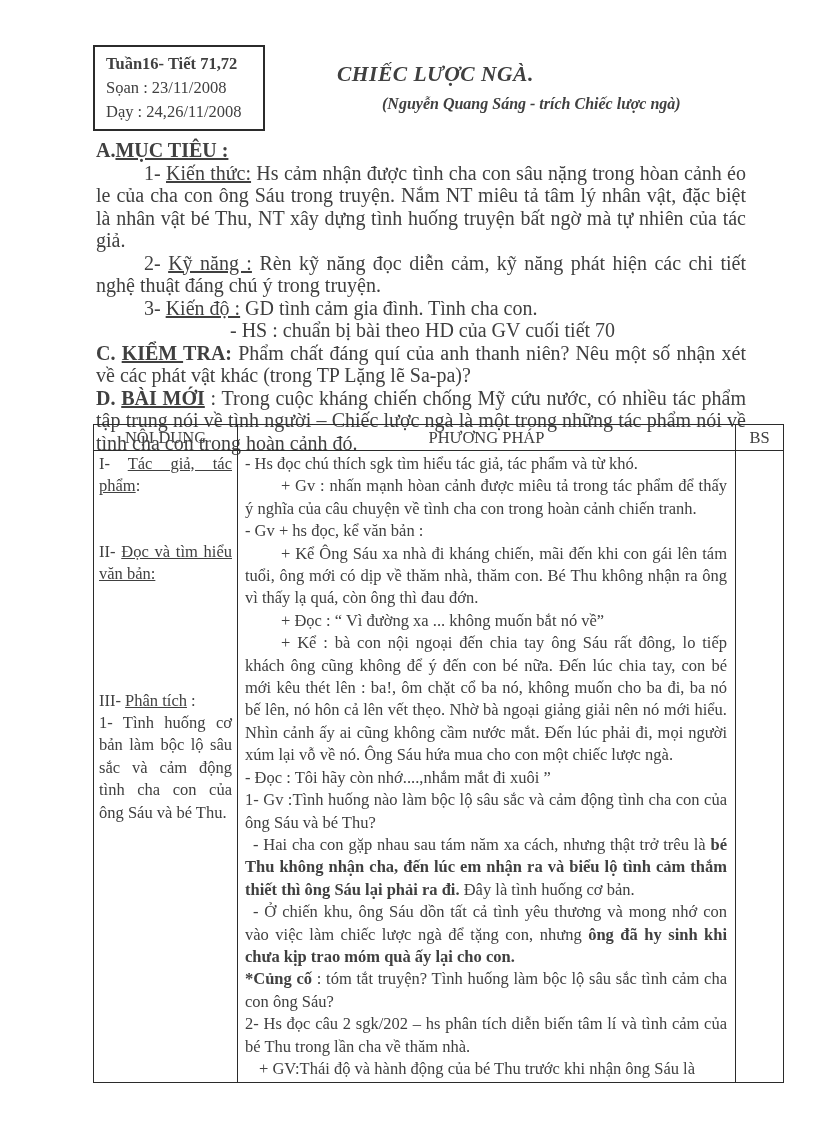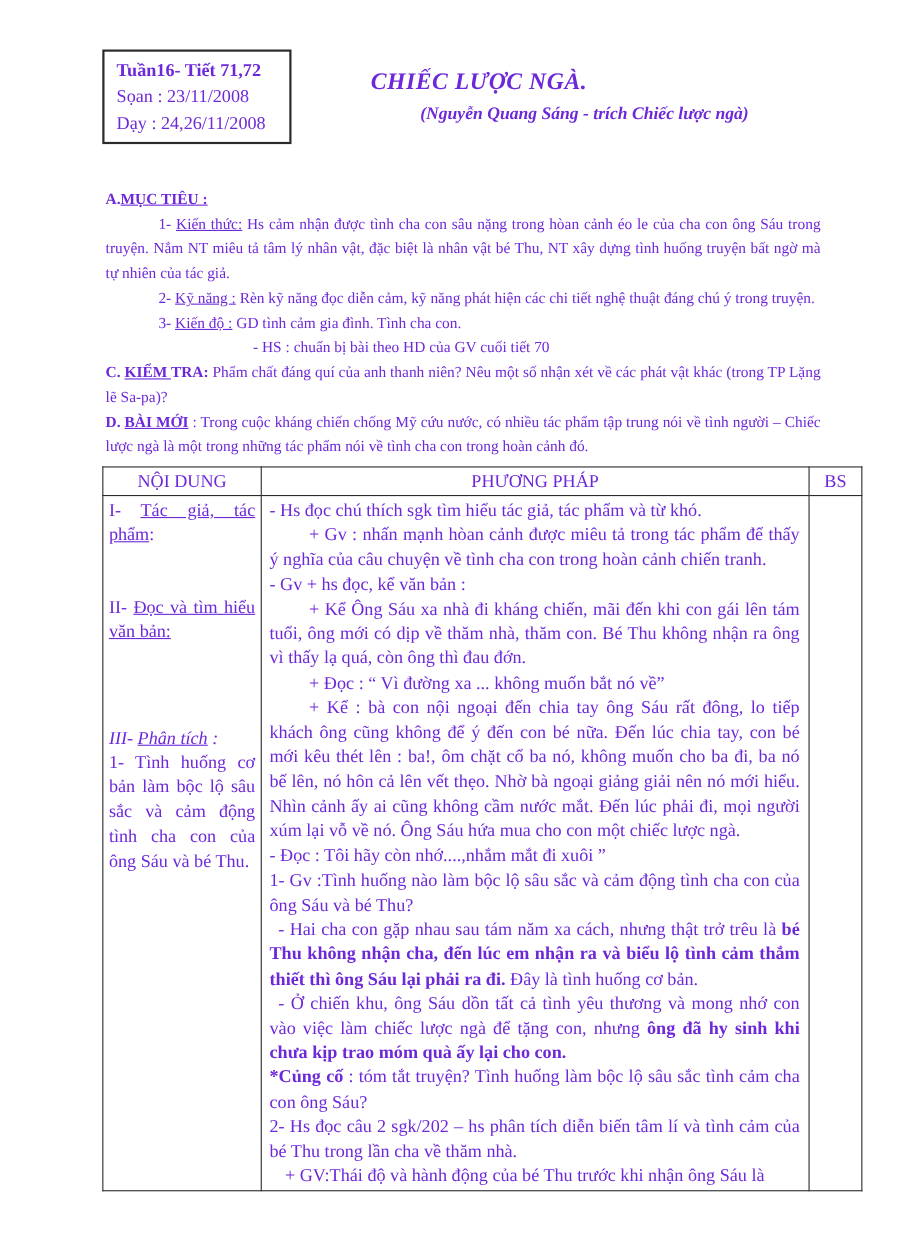--- a/index.html
+++ b/index.html
@@ -1,38 +1,38 @@
 <!DOCTYPE html>
 <html><head>
 <meta charset="utf-8">
 <style>
   html,body { margin:0; padding:0; background:#ffffff; }
   .page {
     position:relative; width:816px; height:1123px; background:#ffffff;
-    font-family:"Liberation Serif","DejaVu Serif",serif; color:#6d28d9;
+    font-family:"Liberation Serif","DejaVu Serif",serif; color:#404040;
     overflow:hidden;
   }
   .info-box {
     position:absolute; left:93px; top:45px; width:172px; height:86px;
     border:2px solid #2b2b2b; box-sizing:border-box; padding:5px 0 0 11px;
     font-size:16.5px; line-height:24px;
   }
   .info-line-bold { font-weight:bold; }
   .doc-title {
     position:absolute; left:337px; top:62px;
     font-size:21.5px; font-weight:bold; font-style:italic; letter-spacing:0.5px;
     white-space:nowrap;
   }
   .doc-subtitle {
     position:absolute; left:382px; top:95px;
     font-size:16px; font-weight:bold; font-style:italic; white-space:nowrap;
   }
   .sections {
     position:absolute; left:96px; top:139px; width:650px;
-    font-size:14px; line-height:22.5px;margin-top:32px;
+    font-size:20px; line-height:22.5px;
   }
   .para { margin:0; }
   .lesson-table {
     position:absolute; left:93px; top:424px; width:690px;
     border-collapse:collapse; table-layout:fixed; font-size:16.5px;
   }
   .lesson-table th, .lesson-table td { border:1.5px solid #2b2b2b; }
   .lesson-table th {
     font-weight:normal; height:25px; text-align:center; padding:0 2px;
     font-size:16.5px;
@@ -78,21 +78,21 @@
         <th>NỘI DUNG</th>
         <th>PHƯƠNG PHÁP</th>
         <th>BS</th>
       </tr>
     </thead>
     <tbody>
       <tr class="body-row">
         <td class="cell-noidung">
             <div class="para" style="text-align: justify;"><span>I- </span><span style="text-decoration: underline;">Tác giả, tác phẩm</span><span>:</span></div>
             <div class="para" style="margin-top: 43px; text-align: justify;"><span>II- </span><span style="text-decoration: underline;">Đọc và tìm hiểu văn bản:</span></div>
-            <div class="para" style="margin-top: 74px; font-style: italic;"><span>III- </span><span style="text-decoration: underline;">Phân tích</span><span> :</span></div>
+            <div class="para" style="margin-top: 104px;"><span>III- </span><span style="text-decoration: underline;">Phân tích</span><span> :</span></div>
             <div class="para" style="text-align: justify;"><span>1- Tình huống cơ bản làm bộc lộ sâu sắc và cảm động tình cha con của ông Sáu và bé Thu.</span></div>
           </td>
         <td class="cell-phuongphap">
             <div class="para" style="text-align: justify;"><span>- Hs đọc chú thích sgk tìm hiểu tác giả, tác phẩm và từ khó.</span></div>
             <div class="para" style="text-indent: 36px; text-align: justify;"><span>+ Gv : nhấn mạnh hòan cảnh được miêu tả trong tác phẩm để thấy ý nghĩa của câu chuyện về tình cha con trong hoàn cảnh chiến tranh.</span></div>
             <div class="para"><span>- Gv + hs đọc, kể văn bản :</span></div>
             <div class="para" style="text-indent: 36px; text-align: justify;"><span>+ Kể Ông Sáu xa nhà đi kháng chiến, mãi đến khi con gái lên tám tuổi, ông mới có dịp về thăm nhà, thăm con. Bé Thu không nhận ra ông vì thấy lạ quá, còn ông thì đau đớn.</span></div>
             <div class="para" style="text-indent: 36px;"><span>+ Đọc : “ Vì đường xa ... không muốn bắt nó về”</span></div>
             <div class="para" style="text-indent: 36px; text-align: justify;"><span>+ Kể : bà con nội ngoại đến chia tay ông Sáu rất đông, lo tiếp khách ông cũng không để ý đến con bé nữa. Đến lúc chia tay, con bé mới kêu thét lên : ba!, ôm chặt cổ ba nó, không muốn cho ba đi, ba nó bế lên, nó hôn cả lên vết thẹo. Nhờ bà ngoại giảng giải nên nó mới hiểu. Nhìn cảnh ấy ai cũng không cầm nước mắt. Đến lúc phải đi, mọi người xúm lại vỗ về nó. Ông Sáu hứa mua cho con một chiếc lược ngà.</span></div>
             <div class="para"><span>- Đọc : Tôi hãy còn nhớ....,nhắm mắt đi xuôi ”</span></div>

